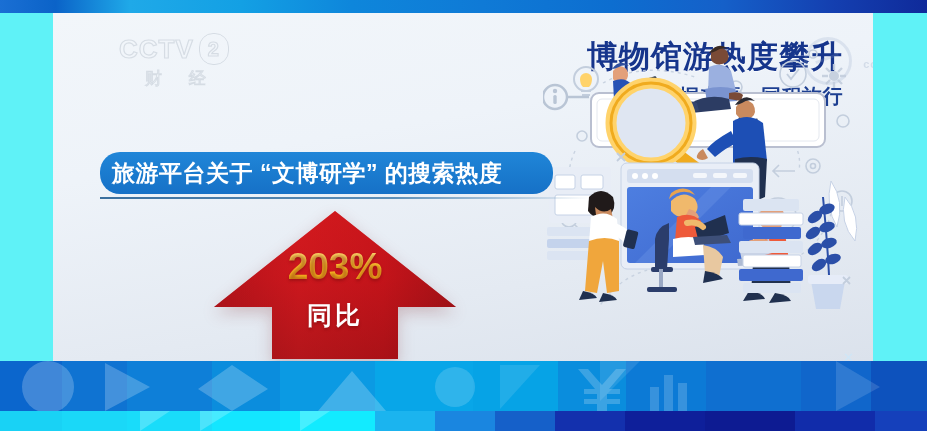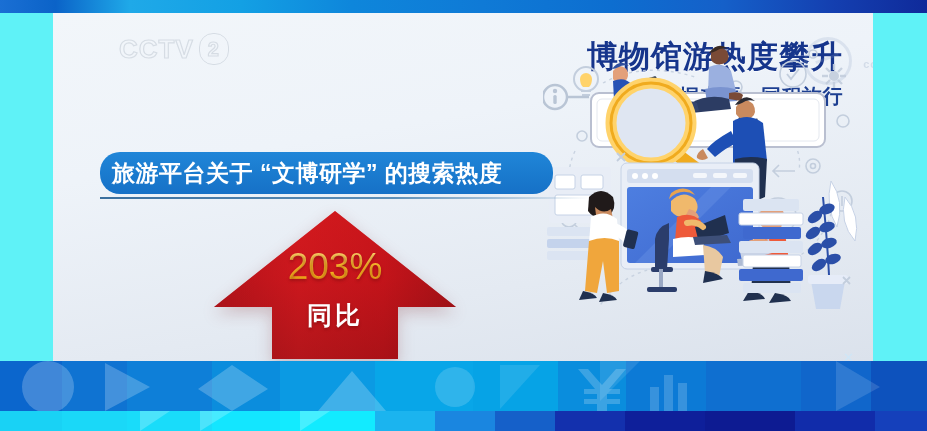--- a/index.html
+++ b/index.html
@@ -98,21 +98,21 @@
   .arrow-shape{
     position:absolute;left:0;top:0;width:250px;height:152px;
     filter:drop-shadow(0 6px 8px rgba(120,20,20,.22));
   }
   .arrow-text{
     position:absolute;left:0;top:0;width:250px;height:152px;
     display:flex;flex-direction:column;align-items:center;justify-content:flex-start;
     padding-top:38px;box-sizing:border-box;pointer-events:none;
   }
   .arrow-pct{
-    font-size:37px;font-weight:400;letter-spacing:0px;line-height:40px;
+    font-size:37px;font-weight:700;letter-spacing:0px;line-height:40px;
     color:#ffc02e;
     background:linear-gradient(180deg,#ffe08a 0%,#ffc22b 45%,#f5a310 100%);
     -webkit-background-clip:text;background-clip:text;-webkit-text-fill-color:transparent;
     text-shadow:0 2px 3px rgba(90,10,10,.35);
   }
   .arrow-sub{
     font-size:25px;font-weight:700;color:#ffffff;letter-spacing:3px;
     line-height:32px;margin-top:12px;text-shadow:0 2px 3px rgba(90,10,10,.35);
   }
 
@@ -140,20 +140,21 @@
   <div class="rail left"></div>
   <div class="rail right"></div>
 
   <div class="stage">
 
     <div class="cctv-logo">
       <div class="cctv-row1">
         <span>CCTV</span>
         <span class="cctv-2">2</span>
       </div>
+      <div class="cctv-row2">财 经</div>
     </div>
 
     <div class="headline">
       <div class="title">博物馆游热度攀升</div>
       <div class="source">数据来源：同程旅行</div>
     </div>
 
     <div class="site-wm">
       <div class="wm-ring"></div>
       <div class="wm-t">

